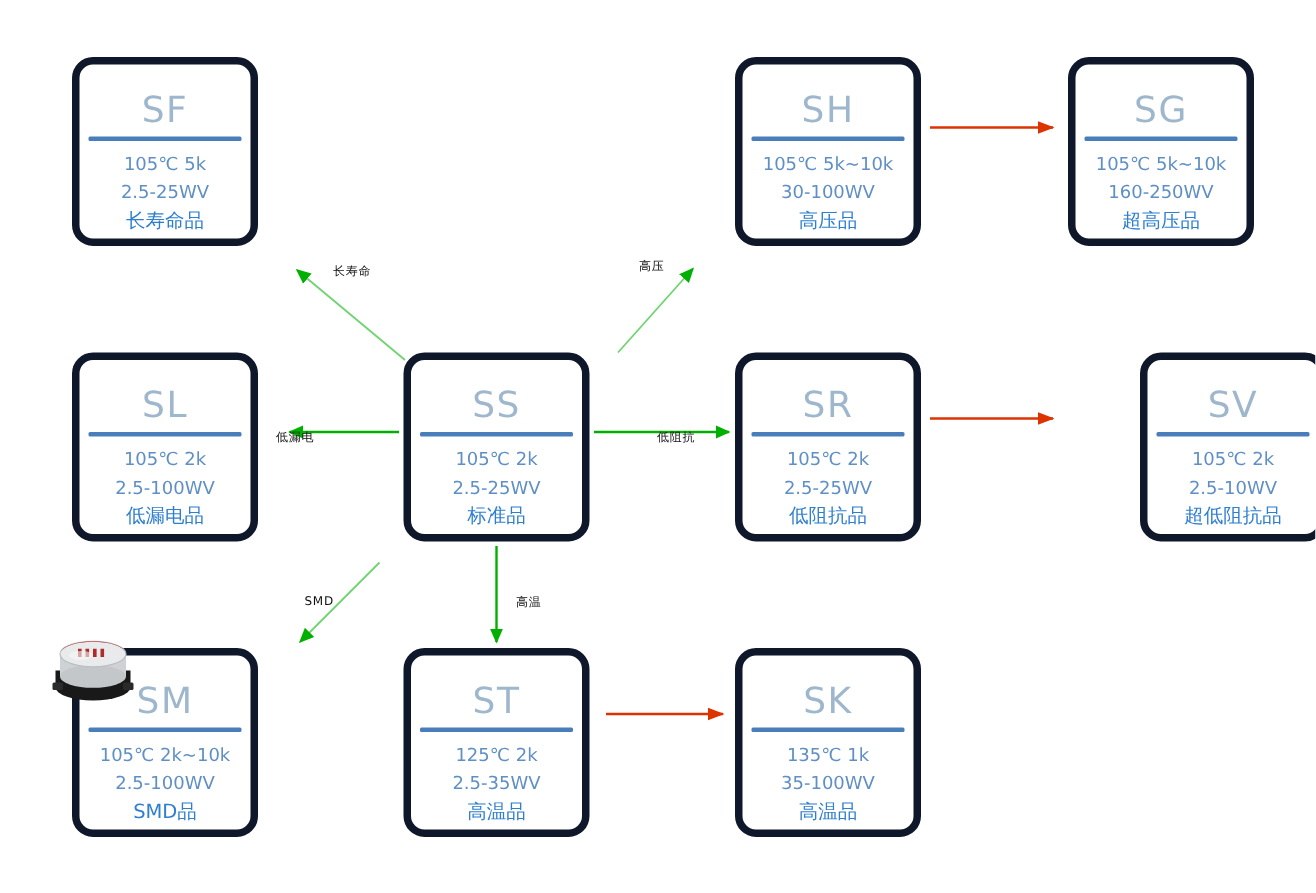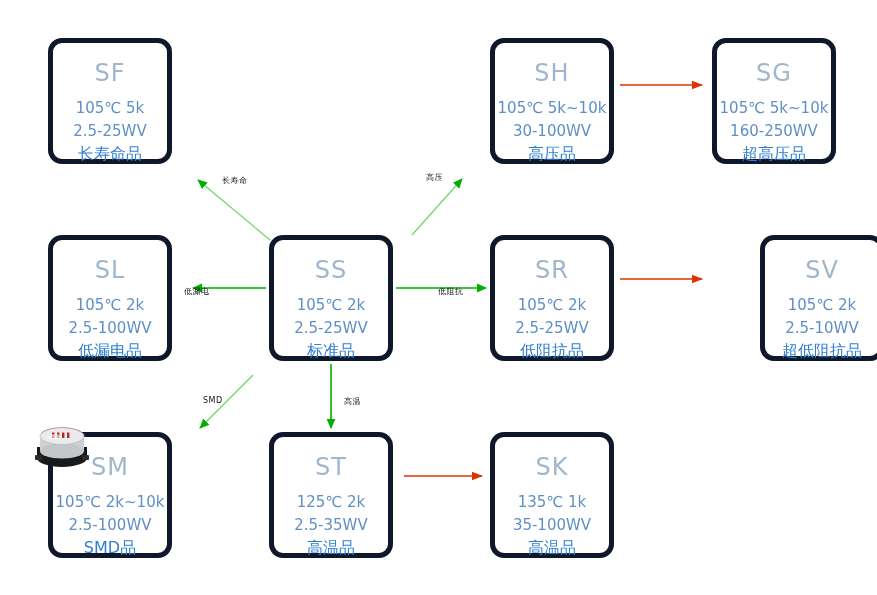--- a/index.html
+++ b/index.html
@@ -46,28 +46,28 @@
     border-radius: 1px;
   }
   .box-lines {
     margin-top: 9px;
     display: flex;
     flex-direction: column;
     align-items: center;
     gap: 6px;
   }
   .box-line {
-    font-size: 15px;
+    font-size: 12px;
     color: #5f8fc4;
     line-height: 1.1;
     white-space: nowrap;
   }
   .box-line.cn {
     color: #2f7fd0;
-    font-size: 16px;
+    font-size: 13px;
   }
 
   
   #wires {
     position: absolute;
     left: 0;
     top: 0;
     width: 877px;
     height: 595px;
     z-index: 2;

